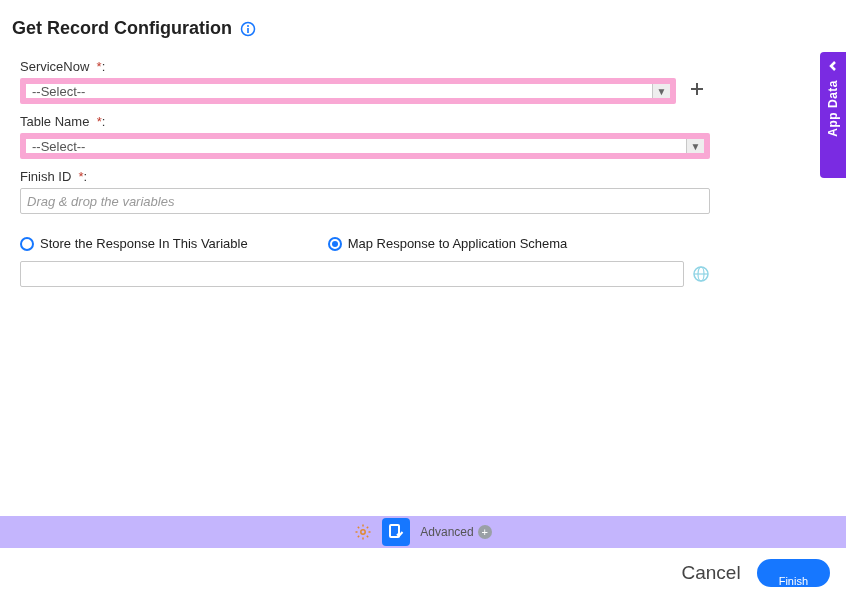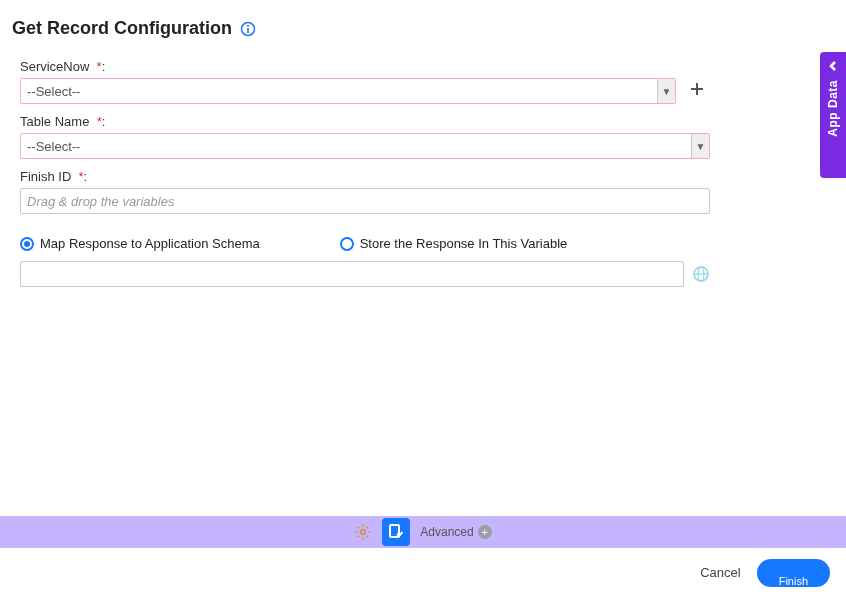--- a/index.html
+++ b/index.html
@@ -61,21 +61,21 @@
     font-size: 13px;
     color: #333;
     margin-top: 10px;
     margin-bottom: 4px;
   }
   .req { color: #c0392b; }
   .select-row { display: flex; align-items: center; }
   .select-box {
     flex: 1;
     height: 26px;
-    border: 1px solid #f9a8d4;
+    border: 6px solid #f9a8d4;
     border-radius: 2px;
     display: flex;
     align-items: stretch;
     font-size: 13px;
     color: #555;
     background: #fff;
   }
   .select-value {
     flex: 1;
     padding: 0 6px;
@@ -231,21 +231,21 @@
     height: 48px;
     display: flex;
     align-items: center;
     justify-content: flex-end;
     gap: 16px;
     padding: 0 16px;
     background: #fff;
     border-top: 1px solid #fff;
   }
   .btn-text {
-    font-size: 13px;
+    font-size: 19px;
     color: #444;
     cursor: pointer;
   }
   .btn-outline {
     height: 28px;
     padding: 0 22px;
     border: 1px solid #bbb;
     border-radius: 14px;
     background: #fff;
     font-size: 13px;
@@ -316,28 +316,28 @@
     <div class="field-label">
       <span>Finish ID</span>
       <span class="req">&nbsp;<span>*</span></span><span>:</span>
     </div>
     <div class="text-input">
       <span>Drag &amp; drop the variables</span>
     </div>
 
     <div class="radio-row">
       <div class="radio-opt">
+        <span class="radio-circle"></span>
+        <span>Store the Response In This Variable</span>
+      </div>
+      <div class="radio-opt">
         <span class="radio-circle">
             <span class="radio-dot"></span>
           </span>
         <span>Map Response to Application Schema</span>
-      </div>
-      <div class="radio-opt">
-        <span class="radio-circle"></span>
-        <span>Store the Response In This Variable</span>
       </div>
     </div>
 
     <div class="resp-row">
       <div class="resp-input"></div>
       <span class="globe-icon">
         <svg viewBox="0 0 18 18">
             <circle cx="9" cy="9" r="7" fill="none" stroke="#8fd4e5" stroke-width="1.5"></circle>
             <ellipse cx="9" cy="9" rx="3" ry="7" fill="none" stroke="#8fd4e5" stroke-width="1.2"></ellipse>
             <line x1="2" y1="9" x2="16" y2="9" stroke="#8fd4e5" stroke-width="1.2"></line>

